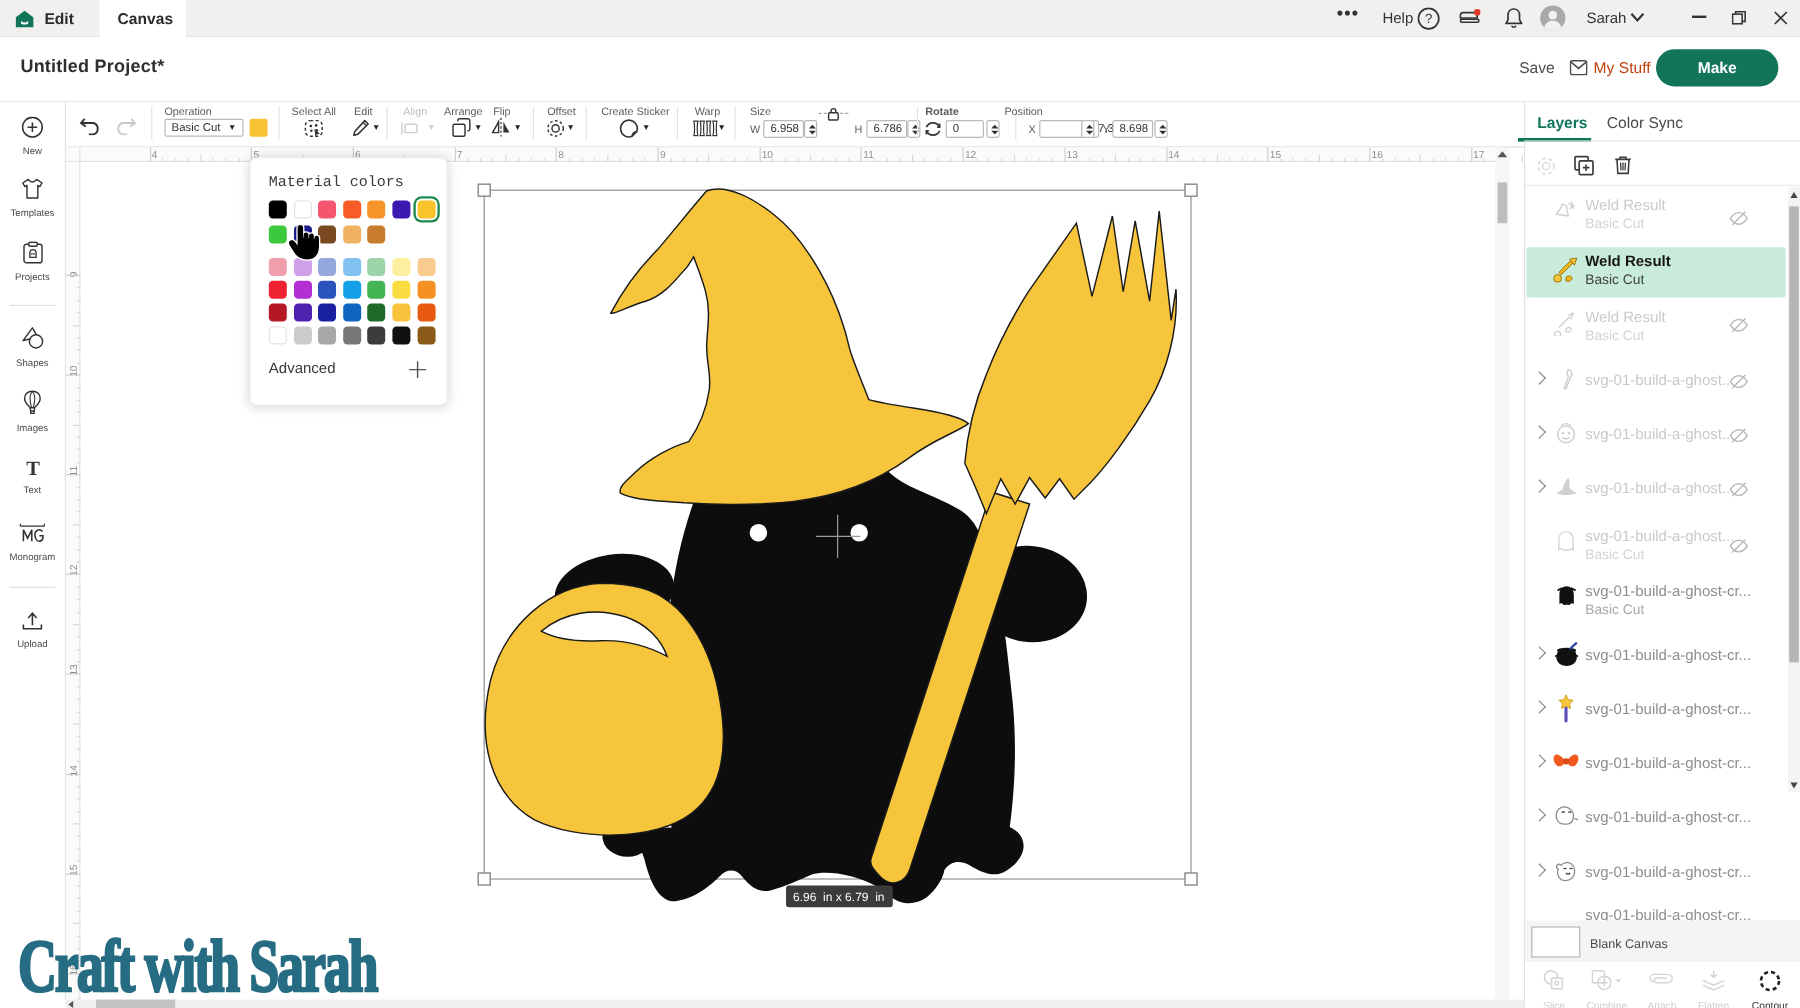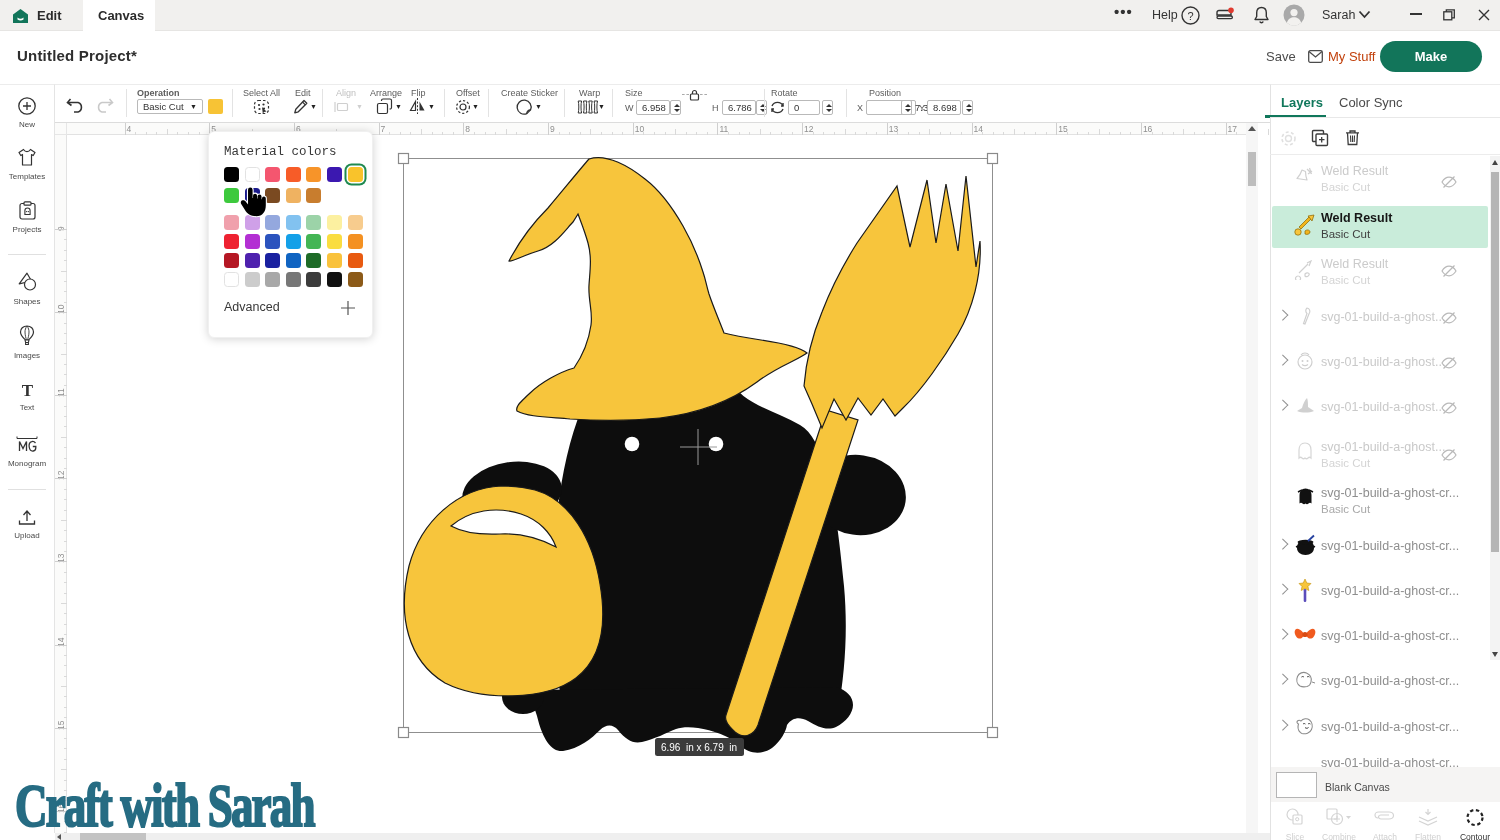--- a/index.html
+++ b/index.html
@@ -183,21 +183,21 @@
   <div class="abs" id="toolbar"></div>
   <svg class="abs" style="left:66px;top:97px" width="19" height="16" viewBox="0 0 19 16">
       <path d="M4.5 2 L1.5 5.5 L5.5 8.5" fill="none" stroke="#333" stroke-width="1.6"></path>
       <path d="M2 5.5 L12 5.5 a5 5 0 0 1 0 9.5 L8 15" fill="none" stroke="#333" stroke-width="1.6"></path>
     </svg>
   <svg class="abs" style="left:95px;top:97px" width="19" height="16" viewBox="0 0 19 16">
       <path d="M14.5 2 L17.5 5.5 L13.5 8.5" fill="none" stroke="#c9c9c9" stroke-width="1.6"></path>
       <path d="M17 5.5 L7 5.5 a5 5 0 0 0 0 9.5 L11 15" fill="none" stroke="#c9c9c9" stroke-width="1.6"></path>
     </svg>
   <div class="tdiv" style="left:126px;"></div>
-  <div class="tlabel" style="left:137px;top:88px;font-weight:bold;">Operation</div>
+  <div class="tlabel" style="left:137px;top:88px;">Operation</div>
   <div class="inbox" style="left:137px;top:99px;width:66px;">Basic Cut<span style="position:absolute;right:5px;top:0px;font-size:7px;color:#222;">▼</span></div>
   <div class="abs" style="left:208px;top:99px;width:15px;height:15px;background:#f7c335;border-radius:2px;"></div>
   <div class="tdiv" style="left:232px;"></div>
   <div class="tlabel" style="left:243px;top:88px;">Select All</div>
   <svg class="abs" style="left:253px;top:99px" width="17" height="16" viewBox="0 0 17 16">
     <rect x="1.5" y="1.5" width="14" height="13" rx="4" fill="none" stroke="#333" stroke-width="1.2" stroke-dasharray="2.5 2"></rect>
     <circle cx="6" cy="6" r="1.1" fill="#333"></circle>
       <circle cx="10.5" cy="5.5" r="1.1" fill="#333"></circle>
       <circle cx="6.5" cy="10" r="1.1" fill="#333"></circle>
       <circle cx="11" cy="9.5" r="1.1" fill="#333"></circle>
@@ -257,32 +257,32 @@
   <div class="abs" style="left:682px;top:94px;width:7px;border-top:1px dashed #aaa;"></div>
   <svg class="abs" style="left:689px;top:89px" width="11" height="12" viewBox="0 0 11 12">
       <rect x="1.5" y="5" width="8" height="6" rx="1" fill="none" stroke="#333" stroke-width="1.2"></rect>
       <path d="M3.5 5 L3.5 3.5 a2 2 0 0 1 4 0 L7.5 5" fill="none" stroke="#333" stroke-width="1.2"></path>
     </svg>
   <div class="abs" style="left:700px;top:94px;width:7px;border-top:1px dashed #aaa;"></div>
   <div class="tlabel" style="left:712px;top:103px;">H</div>
   <div class="inbox" style="left:722px;top:100px;width:34px;">6.786</div>
   <div class="stepper" style="left:756px;top:100px;"></div>
   <div class="tdiv" style="left:764px;"></div>
-  <div class="tlabel" style="left:771px;top:88px;">Rotate</div>
+  <div class="tlabel" style="left:771px;top:88px;font-weight:bold;">Rotate</div>
   <svg class="abs" style="left:770px;top:100px" width="15" height="15" viewBox="0 0 15 15">
       <path d="M2 6 A 6 6 0 0 1 13 6" fill="none" stroke="#333" stroke-width="1.4"></path>
       <path d="M13 9 A 6 6 0 0 1 2 9" fill="none" stroke="#333" stroke-width="1.4"></path>
       <path d="M13 2.5 L13 6.5 L9 6.5" fill="none" stroke="#333" stroke-width="0"></path>
       <path d="M11 6 L13 6 L13 3" stroke="#333" stroke-width="1.4" fill="none"></path>
       <path d="M4 9 L2 9 L2 12" stroke="#333" stroke-width="1.4" fill="none"></path>
     </svg>
   <div class="inbox" style="left:788px;top:100px;width:32px;">0</div>
   <div class="stepper" style="left:822px;top:100px;"></div>
   <div class="tdiv" style="left:846px;"></div>
-  <div class="tlabel" style="left:869px;top:88px;text-align:center;">Position</div>
+  <div class="tlabel" style="left:837px;top:88px;text-align:center;">Position</div>
   <div class="tlabel" style="left:857px;top:103px;">X</div>
   <div class="inbox" style="left:866px;top:100px;width:34px;padding-left:48px;">7.368</div>
   <div class="stepper" style="left:901px;top:100px;"></div>
   <div class="tlabel" style="left:919px;top:103px;">Y</div>
   <div class="inbox" style="left:927px;top:100px;width:34px;">8.698</div>
   <div class="stepper" style="left:962px;top:100px;"></div>
 
   <div class="abs" id="canvas"></div>
   <div class="abs" id="hruler"></div>
   <div class="abs" id="vruler"></div>

